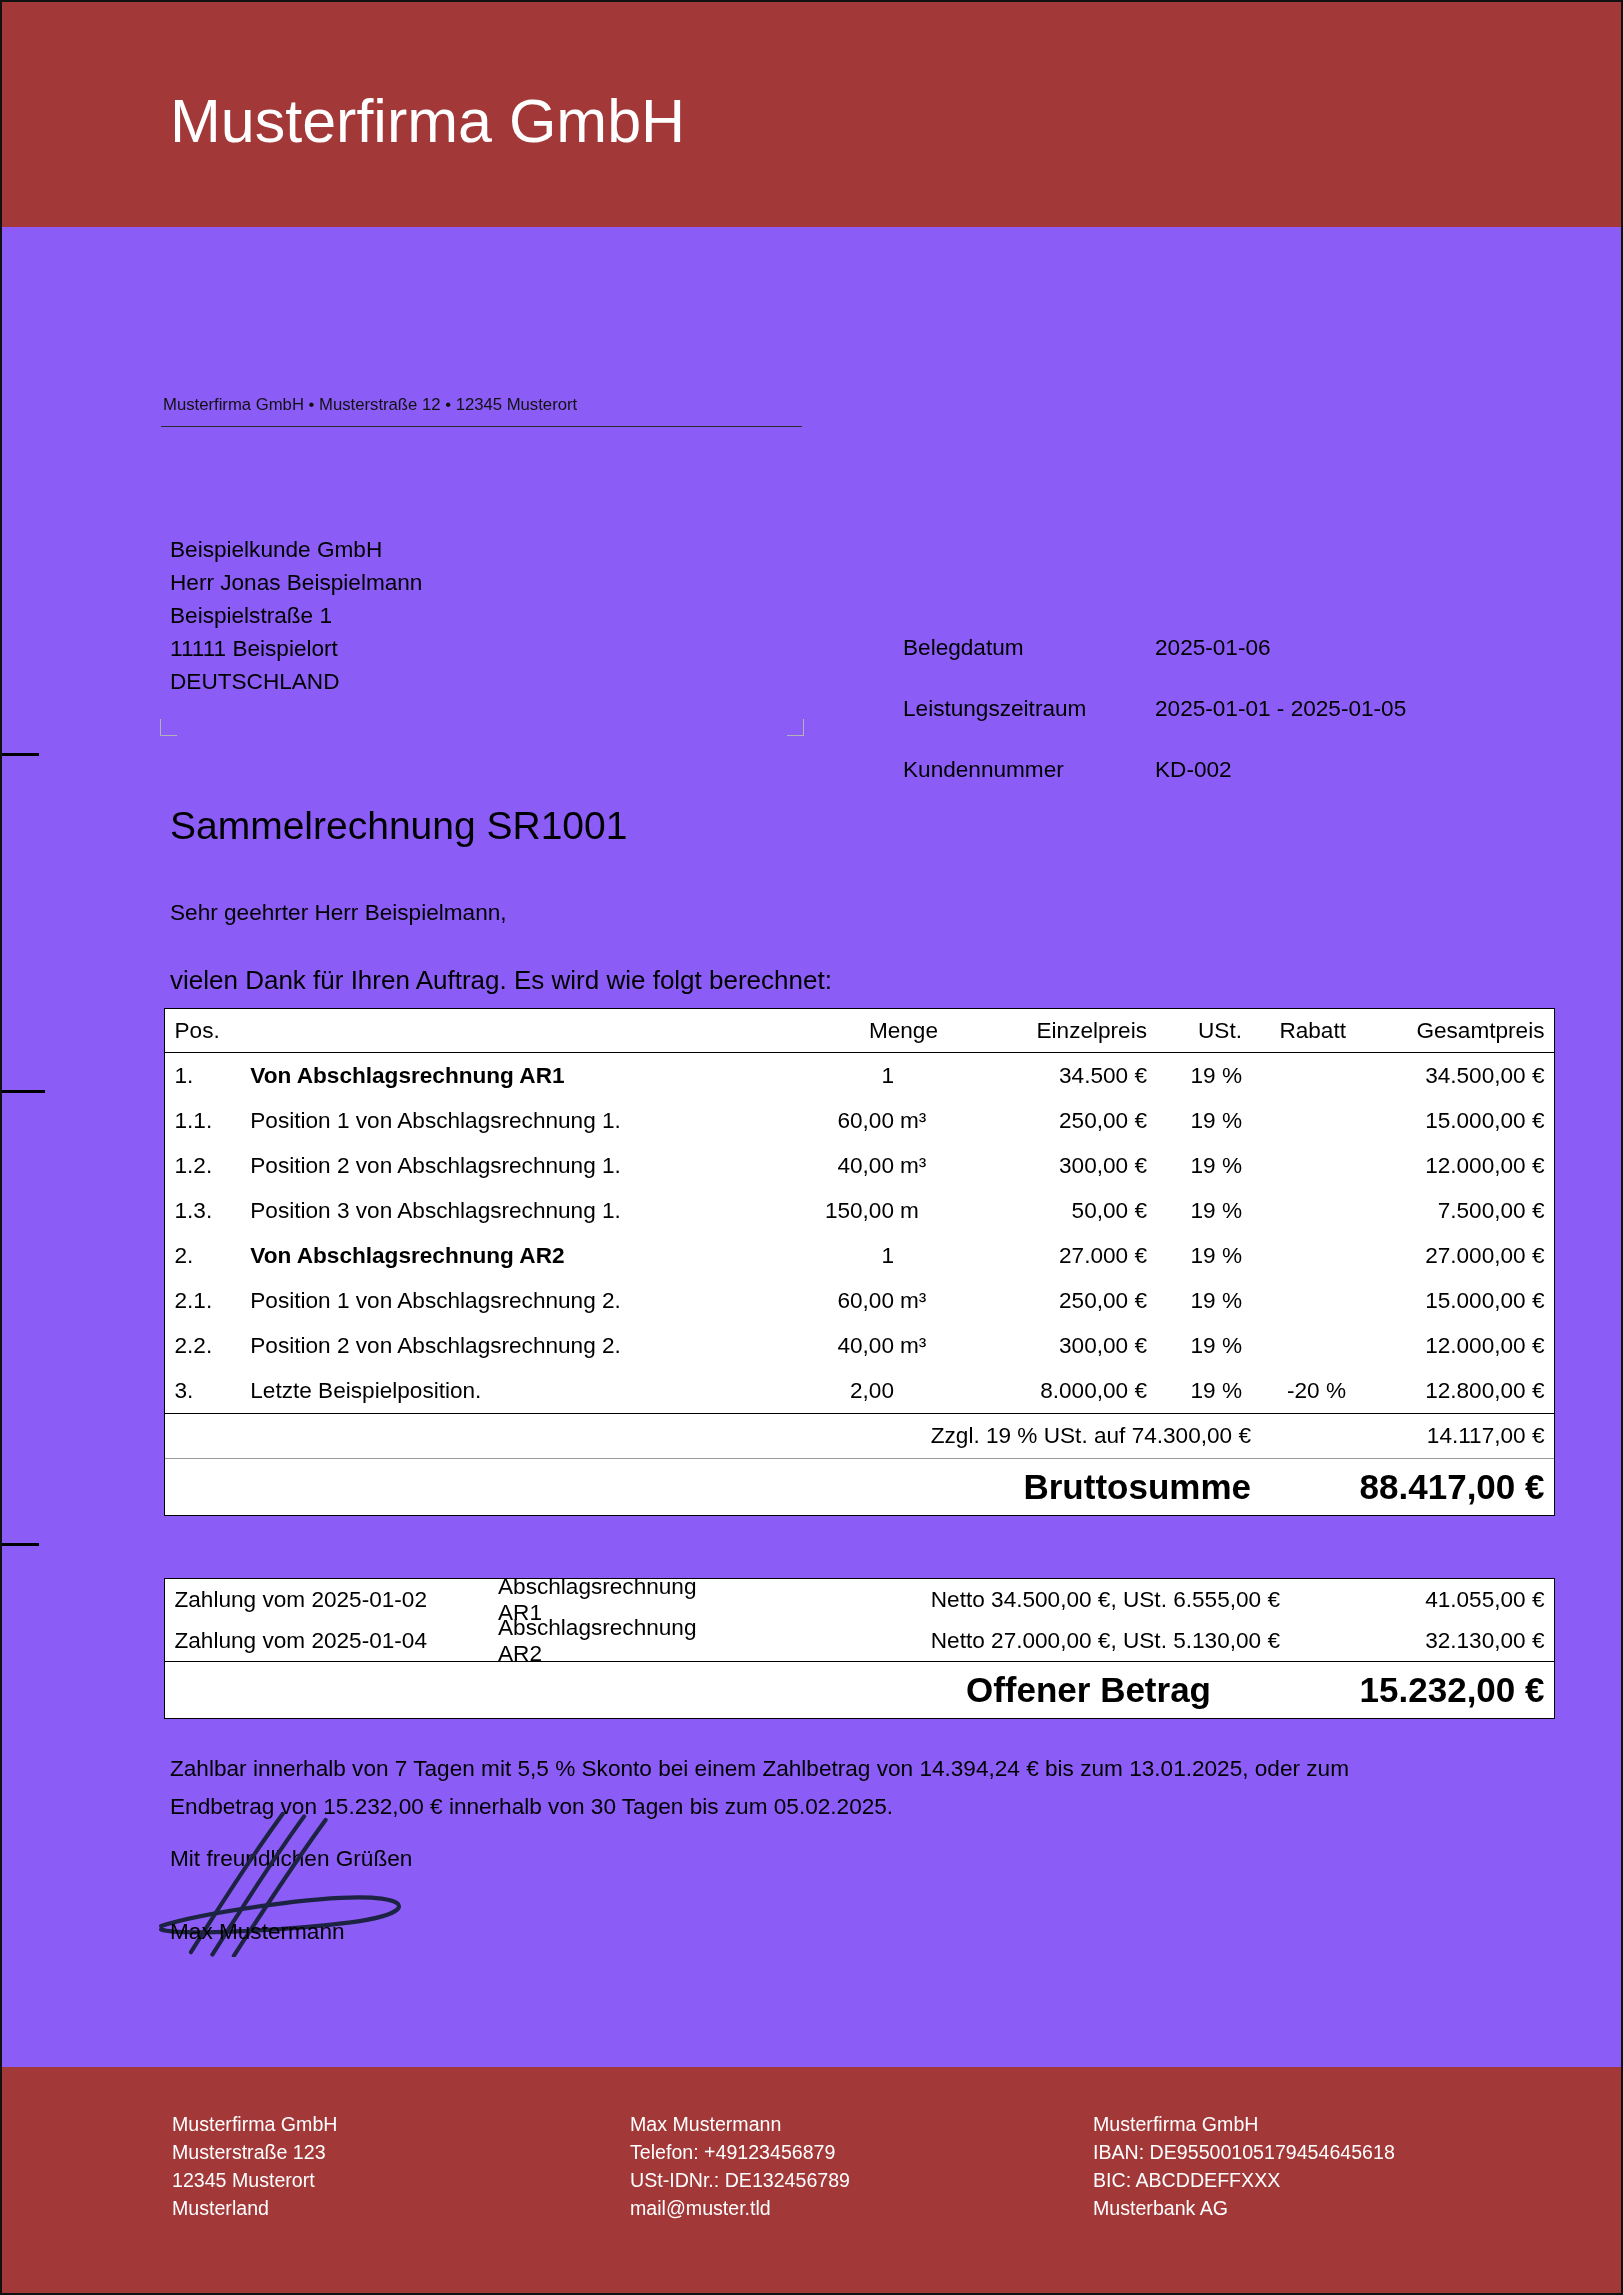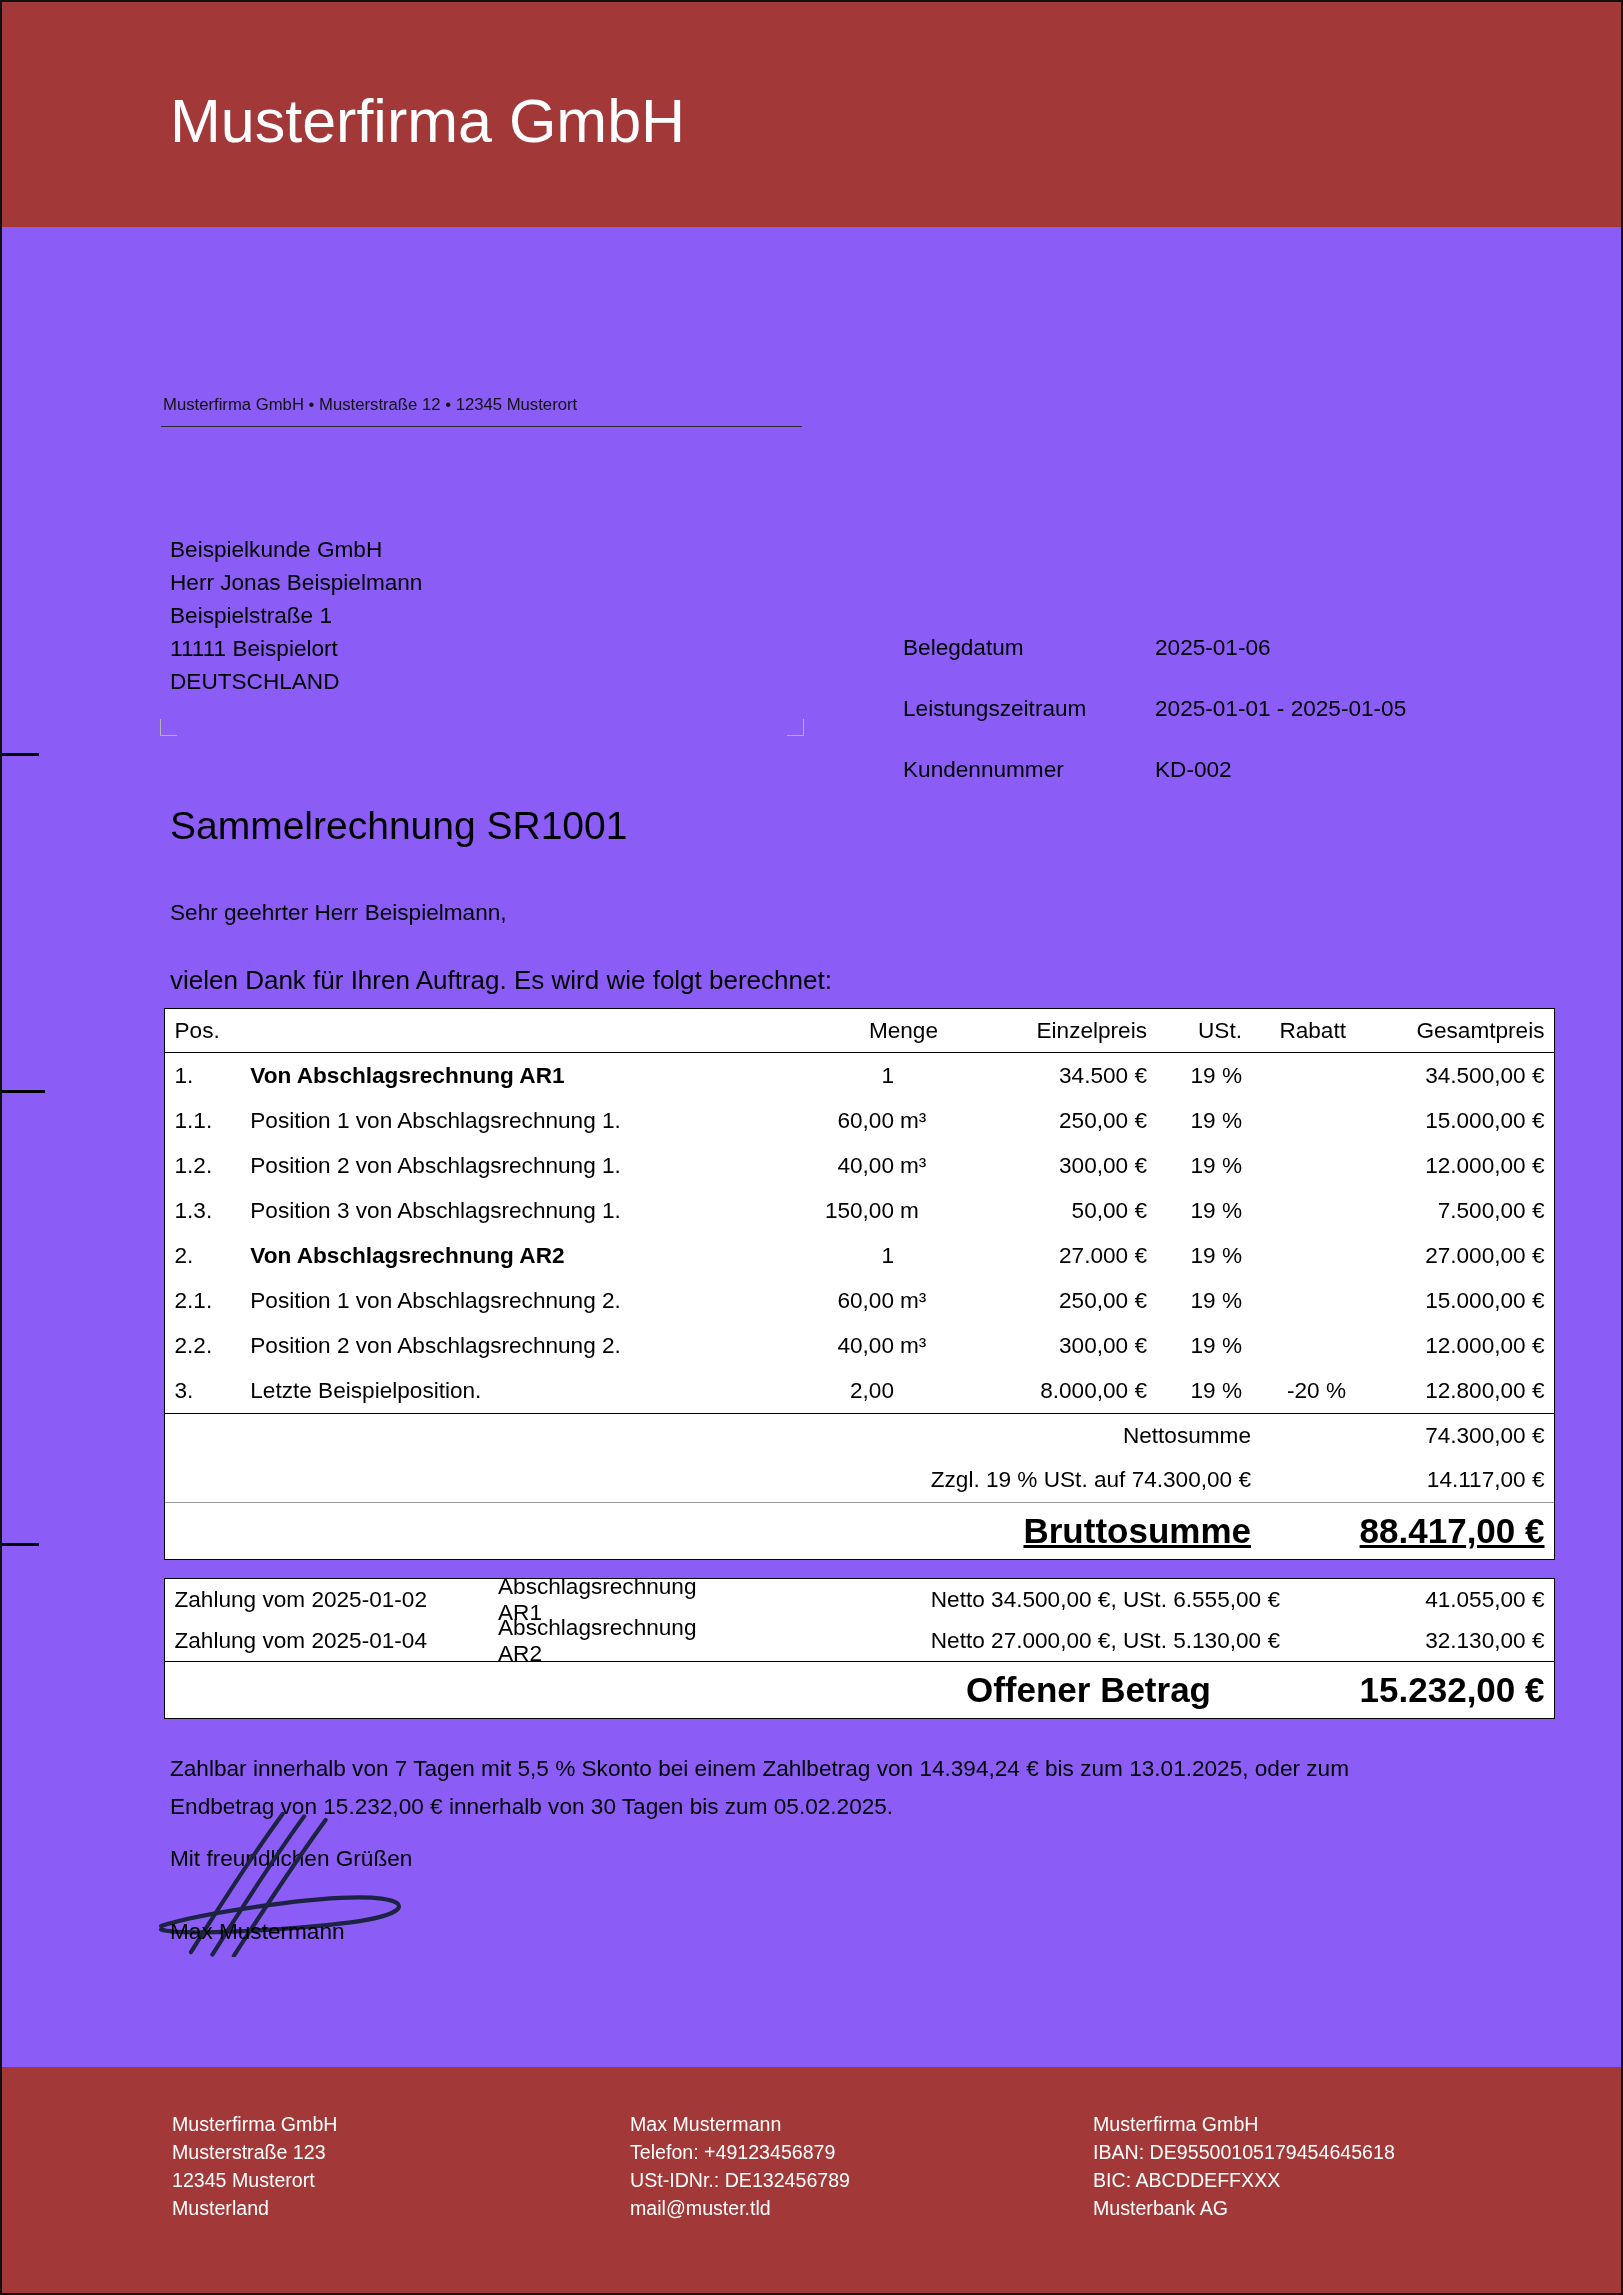--- a/index.html
+++ b/index.html
@@ -43,21 +43,21 @@
   .c-unit{padding-left:6px;}
   .c-price,.c-vat,.c-disc{text-align:right;}
   .c-total{text-align:right;padding-right:9.5px;}
   .h-menge{text-align:right;padding-right:13px;}
   .bold{font-weight:bold;}
   .totals{border-top:1.2px solid #000;}
   .total-line{display:flex;align-items:center;height:44px;font-size:22.6px;}
   .total-line .lbl{flex:1;text-align:right;}
   .total-line .val{width:303px;text-align:right;padding-right:9.5px;box-sizing:border-box;}
   .rule-gray{border-top:1.2px solid #9a9a9a;}
-  .gross-line{display:flex;align-items:center;height:56px;font-size:35px;font-weight:bold;text-decoration:underline;}
+  .gross-line{display:flex;align-items:center;height:56px;font-size:35px;font-weight:bold;}
   .gross-line .lbl{flex:1;text-align:right;}
   .gross-line .val{width:303px;text-align:right;padding-right:9.5px;box-sizing:border-box;}
   
   .paybox{position:absolute;left:162px;top:1576px;width:1391px;border:1.2px solid #000;box-sizing:border-box;background:#fff;}
   .pay-row{display:flex;align-items:center;height:41px;font-size:22.6px;}
   .pay-date{width:333px;padding-left:9.5px;box-sizing:border-box;}
   .pay-ref{flex:1;}
   .pay-detail{width:535px;text-align:right;}
   .pay-amount{width:274px;text-align:right;padding-right:9.5px;box-sizing:border-box;}
   .pay-sep{border-top:1.8px solid #000;}
@@ -210,24 +210,20 @@
       <div class="c-qty">2,00</div>
       <div class="c-unit"></div>
       <div class="c-price">8.000,00 €</div>
       <div class="c-vat">19 %</div>
       <div class="c-disc">-20 %</div>
       <div class="c-total">12.800,00 €</div>
     </div>
 
     <div class="totals">
       <div class="total-line">
-        <div class="lbl">Nettosumme</div>
-        <div class="val">74.300,00 €</div>
-      </div>
-      <div class="total-line">
         <div class="lbl">Zzgl. 19 % USt. auf 74.300,00 €</div>
         <div class="val">14.117,00 €</div>
       </div>
       <div class="rule-gray"></div>
       <div class="gross-line">
         <div class="lbl">Bruttosumme</div>
         <div class="val">88.417,00 €</div>
       </div>
     </div>
   </div>

